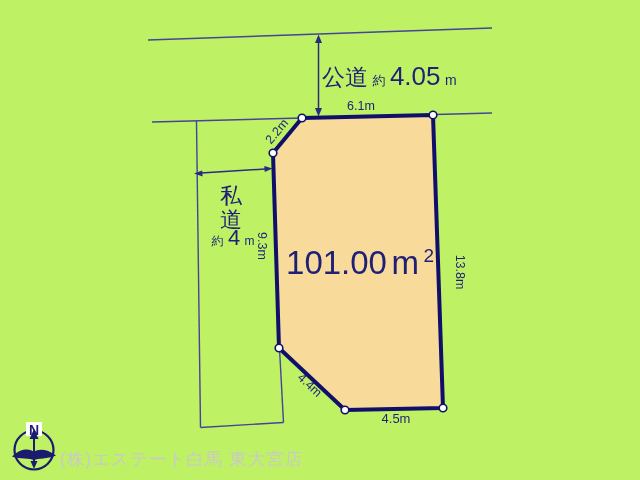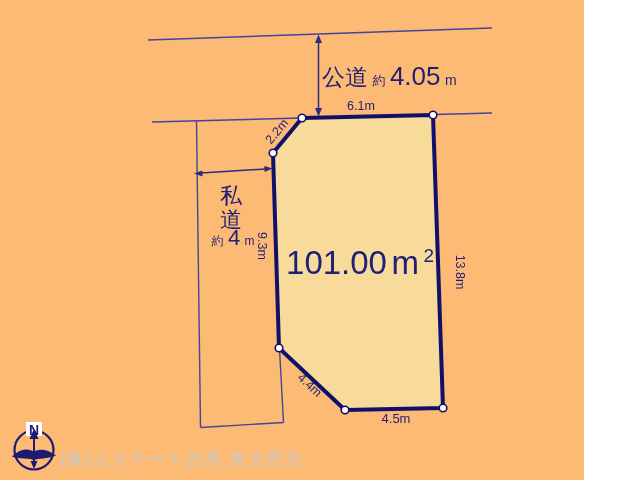--- a/index.html
+++ b/index.html
@@ -1,16 +1,16 @@
 <!DOCTYPE html>
 <html><head>
 <meta charset="utf-8">
 <style>
   html,body{margin:0;padding:0;background:#ffffff;}
-  .stage{position:relative;width:584px;height:480px;background:#fdba74;overflow:hidden;
+  .stage{position:relative;width:640px;height:480px;background:#bef264;overflow:hidden;
          font-family:"Liberation Sans", sans-serif;text-decoration:underline;}
   svg text{font-family:"Liberation Sans", sans-serif;}
   .navy-text{fill:#1f1f78;}
   .thin-line{stroke:#44449a;stroke-width:1.4;fill:none;}
   .arrow-line{stroke:#2b2b80;stroke-width:1.5;fill:none;}
   .arrow-head{fill:#2b2b80;stroke:none;}
   .vertex{fill:#ffffff;stroke:#10106a;stroke-width:1.6;}
   .compass-stroke{stroke:#1b1b6f;fill:none;}
   .compass-fill{fill:#1b1b6f;stroke:none;}
 </style>

